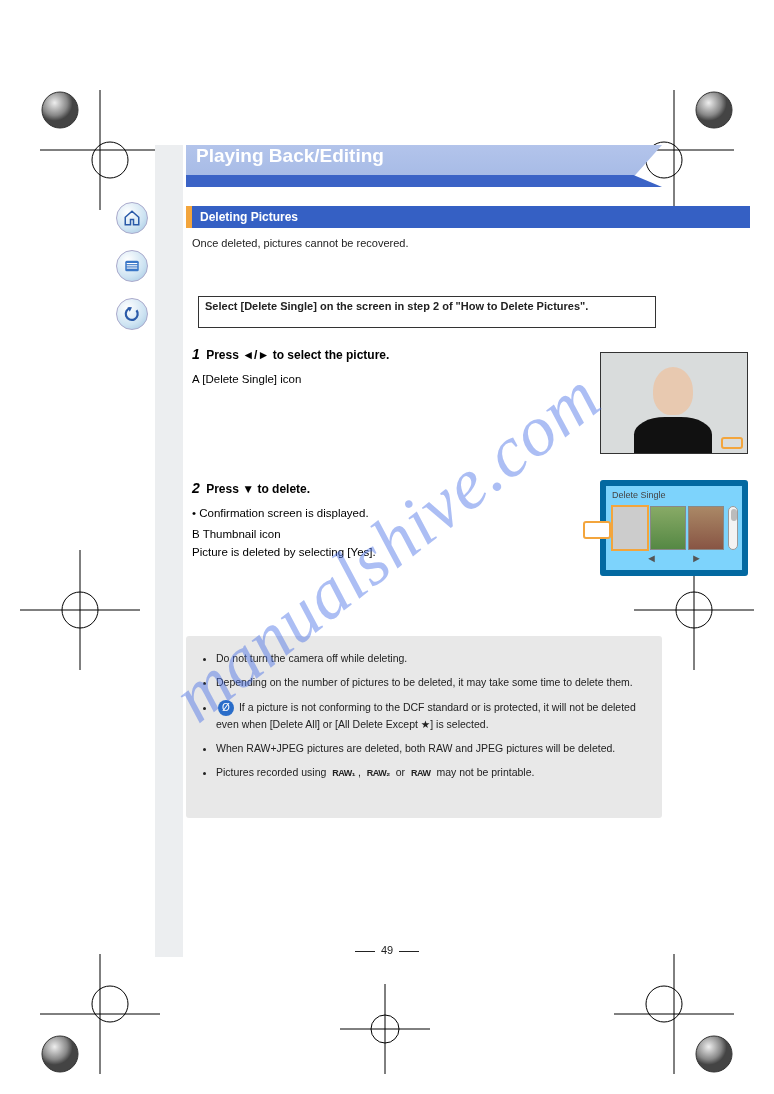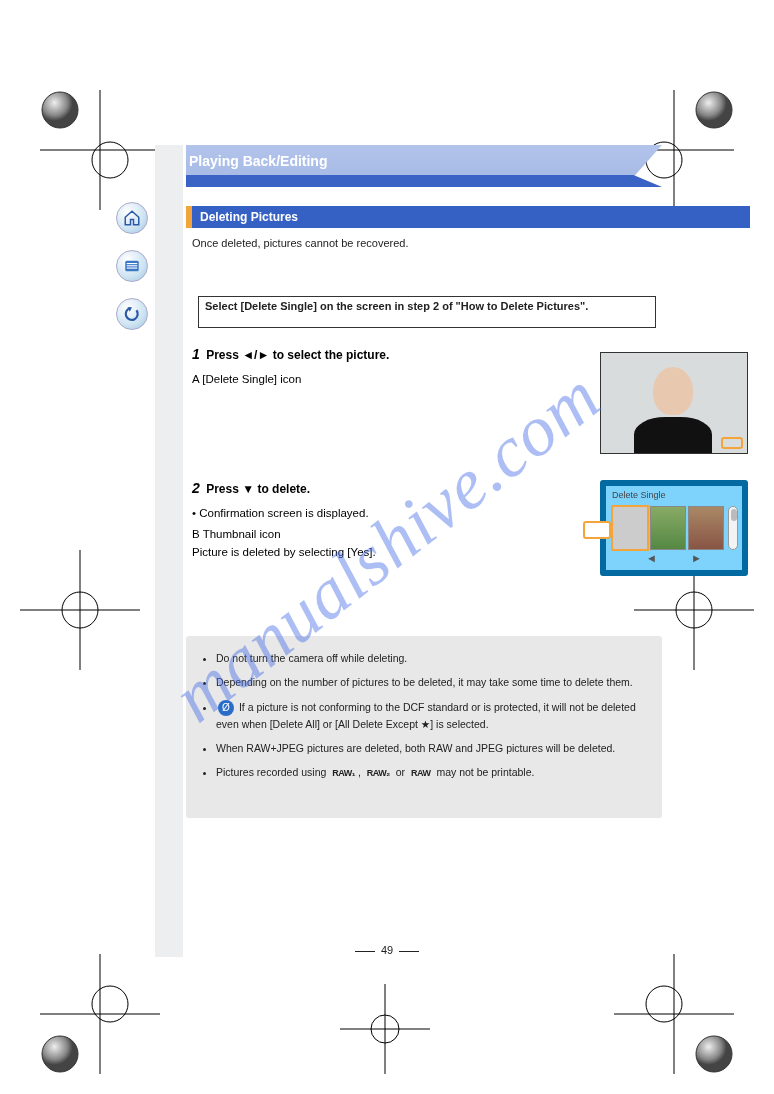--- a/index.html
+++ b/index.html
@@ -21,21 +21,21 @@
   
   
   .side-icons { position: absolute; left: 116px; top: 202px; display: flex; flex-direction: column; gap: 16px; }
   .circ-btn { width: 32px; height: 32px; border-radius: 50%; background: radial-gradient(circle at 35% 30%, #fff, #cde3f2 60%, #9dc3de); display:flex; align-items:center; justify-content:center; border:1px solid #aac; }
   .circ-btn svg { width: 18px; height: 18px; }
   
   
   .side-strip { position: absolute; left: 155px; top: 145px; width: 28px; height: 812px; background: #eceef0; }
   
   
-  .hdr1 { position: absolute; left: 186px; top: 145px; width: 476px; height: 32px; background: linear-gradient(#b3c4eb, #a7bbe6); clip-path: polygon(0 0, 100% 0, 94% 100%, 0 100%); display:flex; align-items:center; padding-left:3px; color:#fff; font-weight:bold; font-size:14px; }
+  .hdr1 { position: absolute; left: 186px; top: 145px; width: 476px; height: 32px; background: linear-gradient(#b3c4eb, #a7bbe6); clip-path: polygon(0 0, 100% 0, 94% 100%, 0 100%); display:flex; align-items:flex-start; padding-left:10px; color:#fff; font-weight:bold; font-size:19px; }
   .hdr1b { position: absolute; left: 186px; top: 175px; width: 476px; height: 12px; background: #3b63c6; clip-path: polygon(0 0, 94% 0, 100% 100%, 0 100%); }
   .hdr2 { position: absolute; left: 186px; top: 206px; width: 564px; height: 22px; background: #3560c4; display:flex; align-items:center; }
   .hdr2 .accent { width: 6px; height: 100%; background: #f3a53c; }
   .hdr2 span { color:#fff; font-size:12px; padding-left:8px; font-weight:bold; }
   
   .intro { position: absolute; left: 192px; top: 236px; width: 470px; font-size: 11px; line-height: 1.4; color:#222; }
   
   .selectbox { position: absolute; left: 198px; top: 296px; width: 458px; height: 32px; border: 1px solid #333; }
   .selectbox .lbl { position:absolute; top:3px; left:6px; font-size:11px; font-weight:bold; color:#222; }
   

